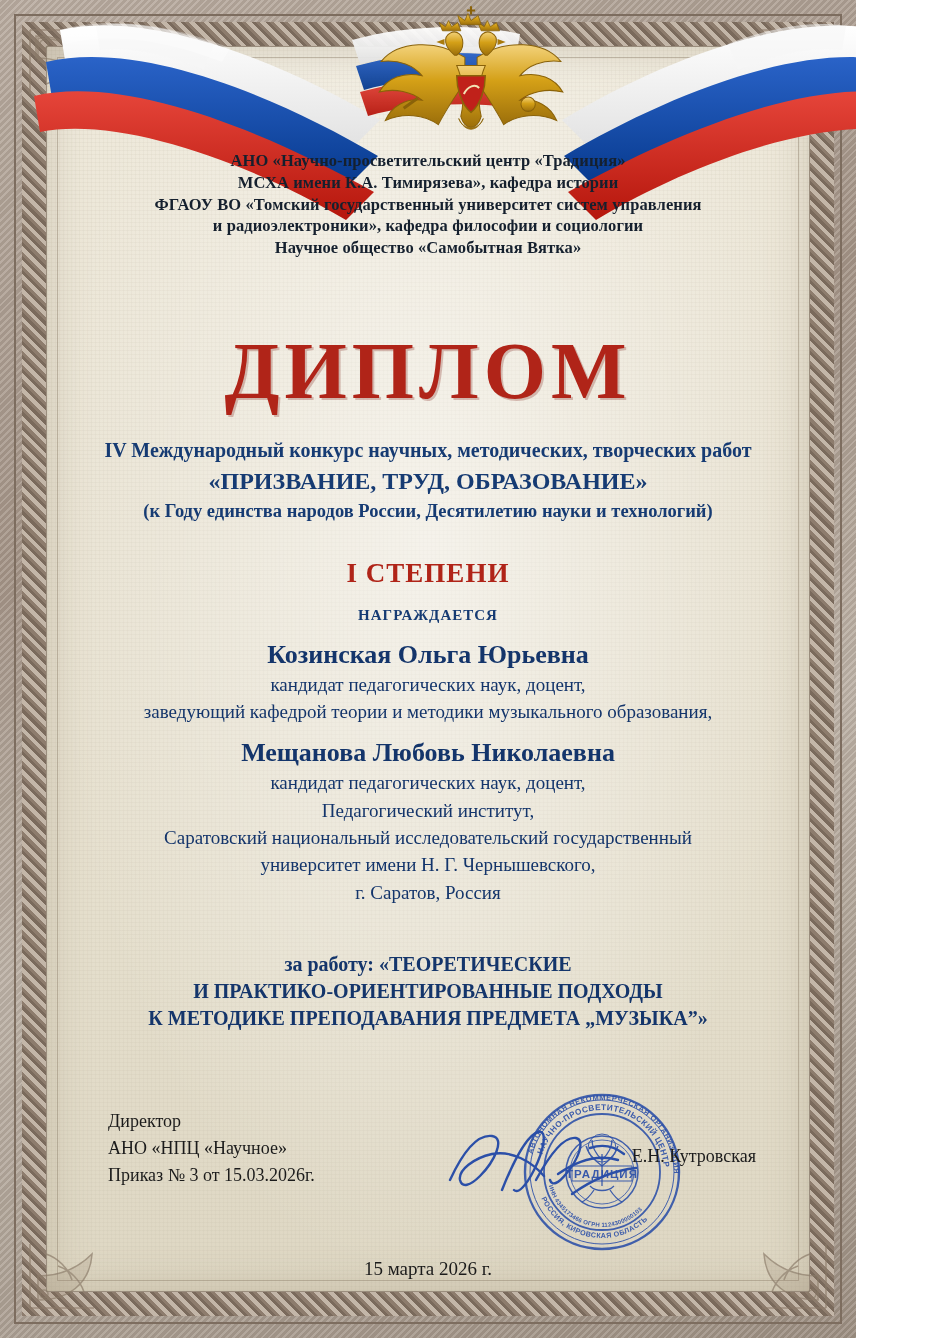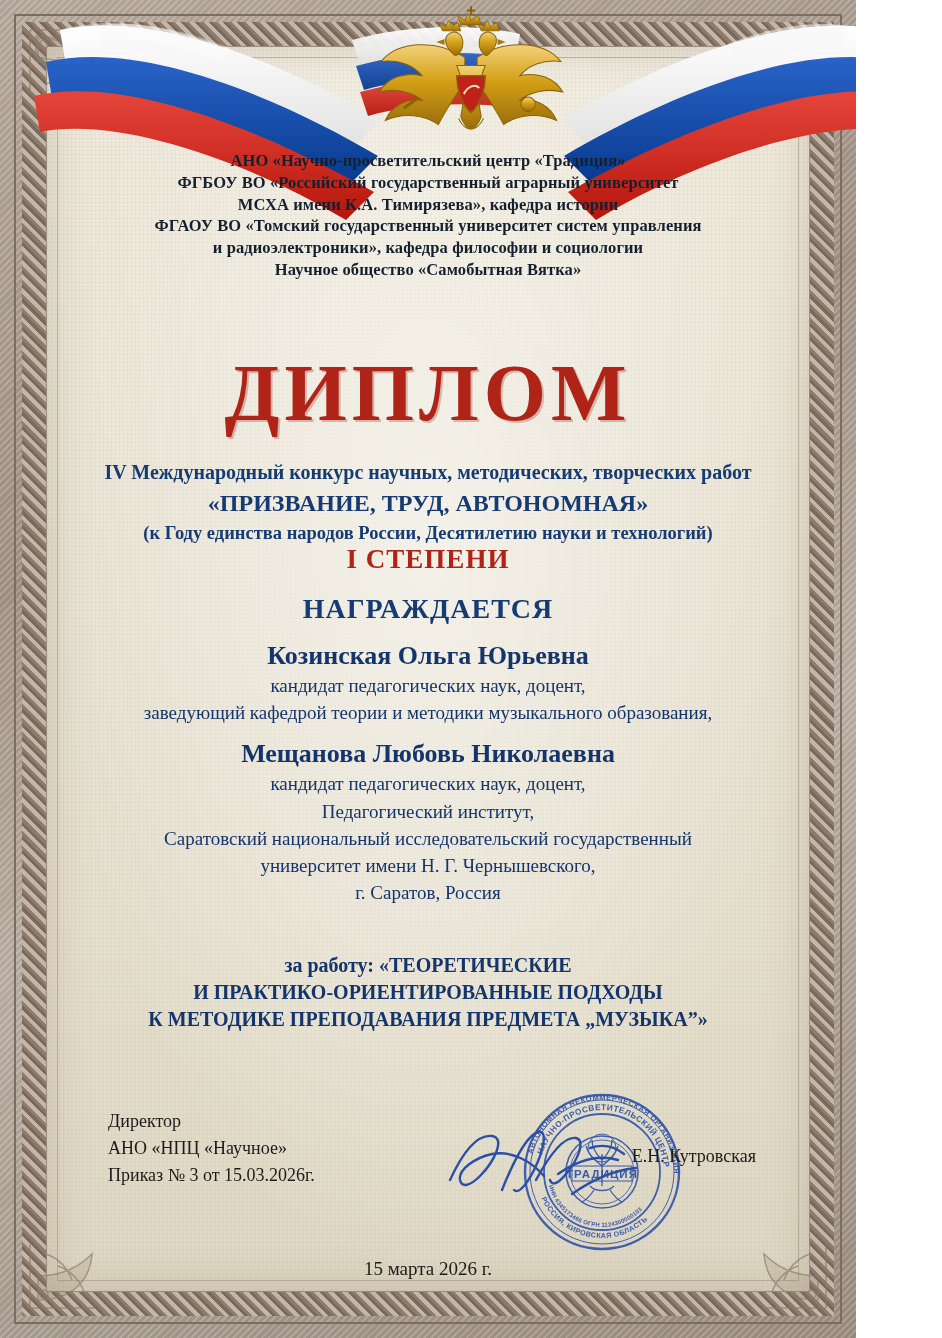--- a/index.html
+++ b/index.html
@@ -133,28 +133,29 @@
     color: #163b73;
   }
   .contest-line3 {
     margin-top: 6px;
     font-size: 18.5px;
     font-weight: 700;
     color: #163b73;
   }
 
   .degree {
+    margin-top: 36px;
     font-size: 27px;
     font-weight: 700;
     color: #b02418;
     letter-spacing: 1px;
   }
   .awarded {
     margin-top: 18px;
-    font-size: 28px;
+    font-size: 15px;
     font-weight: 700;
     color: #163b73;
     letter-spacing: 1px;
   }
 
   .recipient {
     margin-top: 16px;
     font-size: 26px;
     font-weight: 700;
     color: #14356b;
@@ -349,31 +350,30 @@
       <path d="M-7 2 C-3 -6 4 -8 8 -4" stroke="#f2e3b4" stroke-width="2" fill="none"></path>
 
       <path d="M-12 26 C-6 40 6 40 12 26 C8 38 -8 38 -12 26 Z" fill="url(#gold)" stroke="#8a6209" stroke-width="0.8"></path>
     </g>
   </svg>
 
   <div class="content">
 
     <div class="org-block">
       <div>АНО «Научно-просветительский центр «Традиция»</div>
-      <div>ФГБОУ ВО «Российский государственный аграрный университет</div>
       <div>МСХА имени К.А. Тимирязева», кафедра истории</div>
       <div>ФГАОУ ВО «Томский государственный университет систем управления</div>
       <div>и радиоэлектроники», кафедра философии и социологии</div>
       <div>Научное общество «Самобытная Вятка»</div>
     </div>
 
     <div class="title-diplom">ДИПЛОМ</div>
 
     <div class="contest-line1">IV Международный конкурс научных, методических, творческих работ</div>
-    <div class="contest-line2">«ПРИЗВАНИЕ, ТРУД, АВТОНОМНАЯ»</div>
+    <div class="contest-line2">«ПРИЗВАНИЕ, ТРУД, ОБРАЗОВАНИЕ»</div>
     <div class="contest-line3">(к Году единства народов России, Десятилетию науки и технологий)</div>
 
     <div class="degree">I СТЕПЕНИ</div>
     <div class="awarded">НАГРАЖДАЕТСЯ</div>
 
     <div class="recipient">Козинская Ольга Юрьевна</div>
     <div class="rec-sub">кандидат педагогических наук, доцент,</div>
     <div class="rec-sub">заведующий кафедрой теории и методики музыкального образования,</div>
 
     <div class="recipient second">Мещанова Любовь Николаевна</div>

